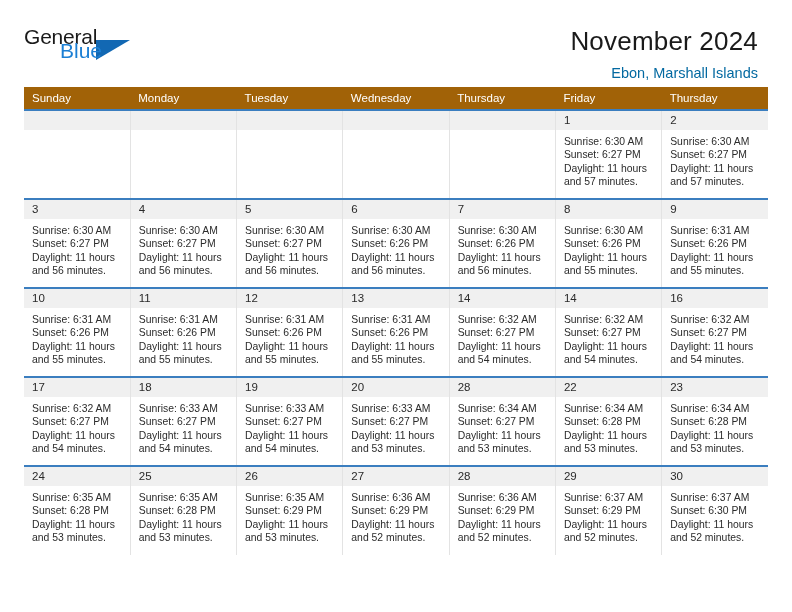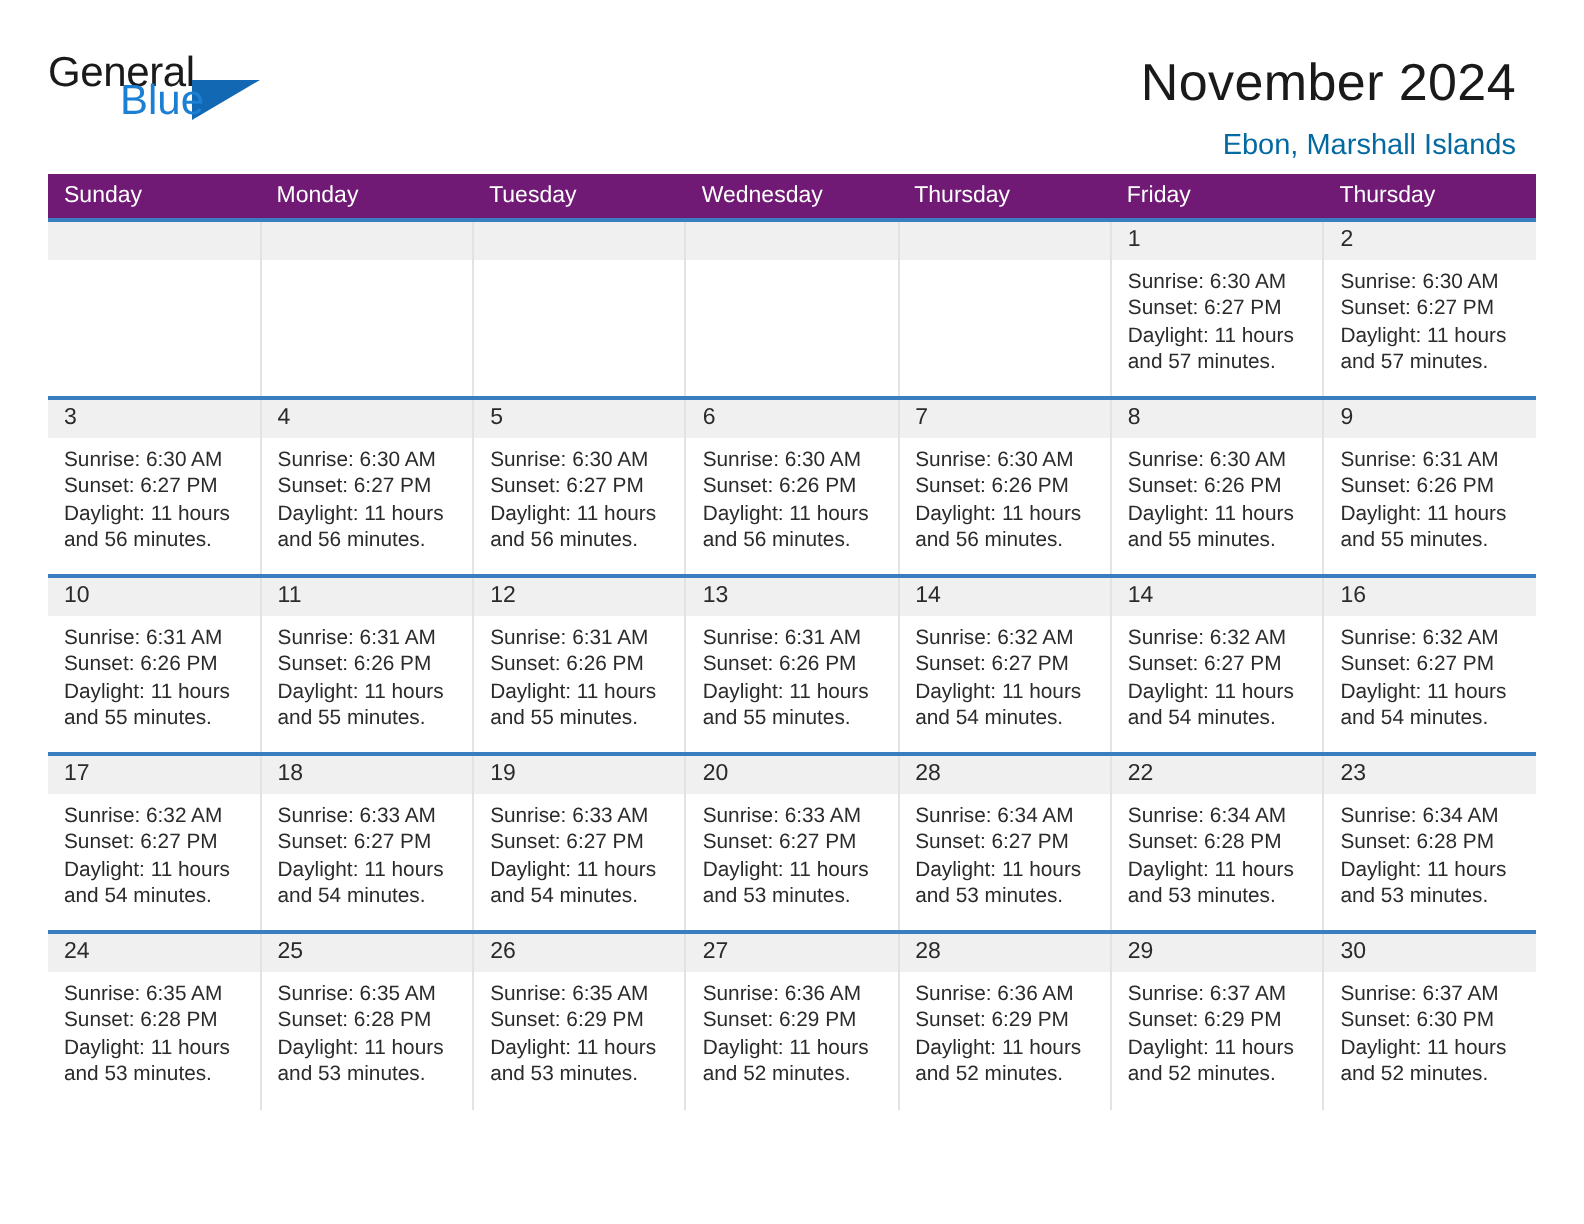--- a/index.html
+++ b/index.html
@@ -71,21 +71,21 @@
   }
 
   
   .calendar {
     margin: 9px 24px 0 24px;
     width: 744px;
     border-collapse: collapse;
     table-layout: fixed;
   }
   .calendar th {
-    background: #701a75;
+    background: #a16207;
     color: #ffffff;
     font-size: 11.5px;
     font-weight: normal;
     text-align: left;
     padding: 5px 0 5px 8px;
     height: 21px;
     border: none;
   }
   .calendar td {
     vertical-align: top;

